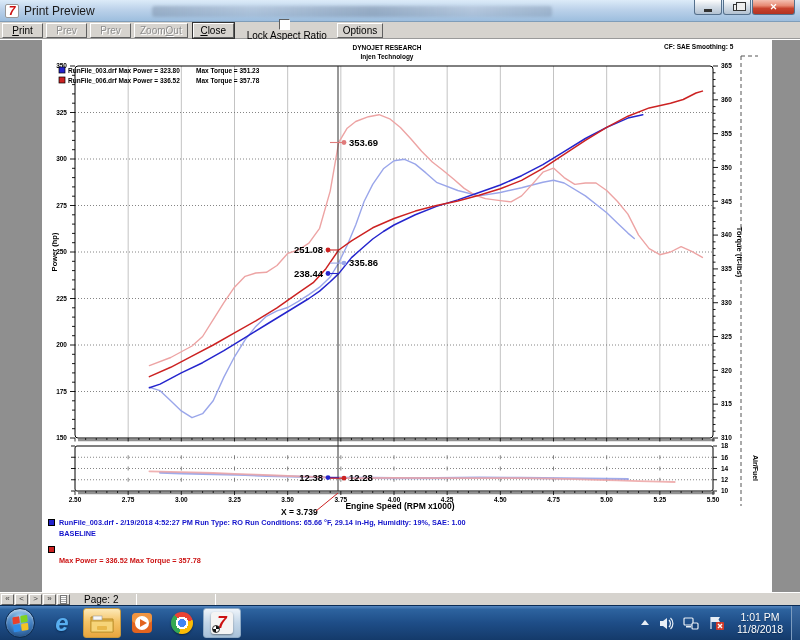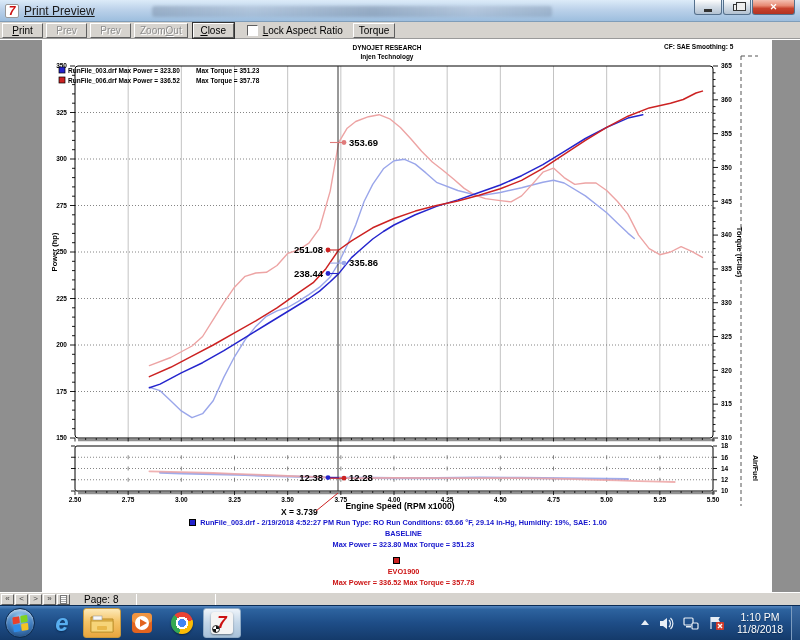--- a/index.html
+++ b/index.html
@@ -4,52 +4,52 @@
 <style>
   html,body{margin:0;padding:0;background:#000;}
   *{box-sizing:border-box;}
   .window{position:relative;width:800px;height:640px;background:#fff;overflow:hidden;font-family:"Liberation Sans",sans-serif;}
   
   .titlebar{position:absolute;top:0;left:0;width:800px;height:22px;
     background:linear-gradient(#dcebf8 0%,#bcd2ea 45%,#9dbede 100%);
     border-bottom:1px solid #7f9db9;display:flex;align-items:center;padding:0 5px;}
   .app-icon{width:14px;height:14px;background:#fff;border:1px solid #999;border-radius:2px;
     color:#cc1111;font-weight:bold;font-style:italic;font-size:12px;line-height:12px;text-align:center;flex:0 0 auto;}
-  .title-text{font-size:12px;color:#1a1a1a;margin-left:5px;white-space:nowrap;text-decoration:underline;}
+  .title-text{font-size:12px;color:#1a1a1a;margin-left:5px;white-space:nowrap;}
   .redacted{position:absolute;left:152px;top:6px;width:400px;height:11px;border-radius:3px;
     background:linear-gradient(90deg,rgba(115,135,160,.45),rgba(150,165,185,.28) 25%,rgba(115,135,160,.5) 55%,rgba(160,172,190,.3) 80%,rgba(120,140,165,.4));
     filter:blur(1.5px);}
   .win-buttons{position:absolute;right:5px;top:0;display:flex;}
   .win-btn{width:28px;height:15px;margin-left:1px;border:1px solid #55708c;border-top:none;border-radius:0 0 3px 3px;
     background:linear-gradient(#fdfdfd,#d7dfe8 45%,#b3c2d2);display:flex;align-items:center;justify-content:center;
     font-size:9px;color:#333;cursor:default;}
   .win-btn.close{width:43px;background:linear-gradient(#f4c0b2,#e78a74 40%,#c8432e 60%,#b33322);color:#fff;font-weight:bold;}
   .glyph-min{width:8px;height:3px;background:#333;margin-top:6px;}
   .glyph-restore{width:8px;height:7px;border:1px solid #333;position:relative;background:#eee;}
   .glyph-restore:before{content:"";position:absolute;left:2px;top:-3px;width:8px;height:7px;border:1px solid #333;background:#eee;}
   
   .toolbar{position:absolute;top:22px;left:0;width:800px;height:17px;background:#d6d3ce;
     border-bottom:1px solid #9a9a9a;display:flex;align-items:center;padding:0 2px;}
   .tb-btn{height:15px;min-width:41px;margin-right:3px;padding:0 5px;font-size:10px;color:#000;
     background:#d6d3ce;border:1px solid;border-color:#ffffff #5f5f5f #5f5f5f #ffffff;
     display:flex;align-items:center;justify-content:center;white-space:nowrap;cursor:default;}
   .tb-btn.default-btn{box-shadow:0 0 0 1px #333;margin-left:2px;}
   .tb-btn.disabled{color:#8e8e8e;text-shadow:1px 1px 0 #fff;}
-  .tb-check{display:flex;align-items:center;margin:0 10px 0 10px;font-size:10px;color:#000;}
+  .tb-check{display:flex;align-items:center;margin:0 10px 0 10px;font-size:10px;color:#000;flex-direction:column;}
   .checkbox{width:11px;height:11px;background:#fff;border:1px solid;border-color:#5f5f5f #ffffff #ffffff #5f5f5f;margin-right:5px;}
   u{text-decoration:underline;}
   
   .workspace{position:absolute;top:40px;left:0;width:800px;height:640px;background:#ffffff;overflow:hidden;}
   .gray-strip{position:absolute;top:0;height:552px;background:#8f8f8f;}
   .gray-strip.left{left:0;width:42px;}
   .gray-strip.right{left:772px;width:28px;}
   #chart-svg{position:absolute;left:0;top:0;font-family:"Liberation Sans",sans-serif;}
   
   .run-info{position:absolute;left:48px;top:477px;width:700px;font-size:7.3px;line-height:11px;font-weight:bold;}
-  .run-line{white-space:nowrap;text-align:center;}
+  .run-line{white-space:nowrap;}
   .run-indent{padding-left:11px;}
   .run-square{display:inline-block;width:7px;height:7px;border:1px solid #000;margin-right:4px;vertical-align:-1px;}
   .run-gap{height:5px;}
   
   .statusbar{position:absolute;top:592px;left:0;width:800px;height:13px;background:#d6d3ce;
     border-top:1px solid #fff;display:flex;align-items:center;font-size:9.5px;color:#000;}
   .nav-btn{width:13px;height:11px;margin-left:1px;background:#d6d3ce;border:1px solid;
     border-color:#ffffff #5f5f5f #5f5f5f #ffffff;display:flex;align-items:center;justify-content:center;
     font-size:8px;line-height:8px;color:#444;cursor:default;}
   .doc-glyph{width:7px;height:9px;background:#fff;border:1px solid #777;
@@ -112,21 +112,21 @@
   <div class="toolbar">
     <div class="tb-btn"><u>P</u>rint</div>
     <div class="tb-btn disabled">Prev</div>
     <div class="tb-btn disabled">Prev</div>
     <div class="tb-btn disabled">Zoom <u>O</u>ut</div>
     <div class="tb-btn default-btn"><u>C</u>lose</div>
     <div class="tb-check">
       <span class="checkbox"></span>
       <span id="check-label"><u>L</u>ock Aspect Ratio</span>
     </div>
-    <div class="tb-btn" id="options-btn">Torque</div>
+    <div class="tb-btn" id="options-btn">Options</div>
   </div>
 
   <div class="workspace">
     <div class="gray-strip left"></div>
     <div class="gray-strip right"></div>
     <svg id="chart-svg" width="800" height="552">
         <line x1="128.16666666666666" y1="26" x2="128.16666666666666" y2="398" stroke="#b4b4b4" stroke-width="0.8"></line>
         <line x1="181.33333333333331" y1="26" x2="181.33333333333331" y2="398" stroke="#b4b4b4" stroke-width="0.8"></line>
         <line x1="234.5" y1="26" x2="234.5" y2="398" stroke="#b4b4b4" stroke-width="0.8"></line>
         <line x1="287.66666666666663" y1="26" x2="287.66666666666663" y2="398" stroke="#b4b4b4" stroke-width="0.8"></line>
@@ -492,37 +492,35 @@
         <text x="400" y="469" font-size="8.5" text-anchor="middle" font-weight="bold" fill="#000">Engine Speed (RPM x1000)</text>
         <text x="281" y="475" font-size="8.5" text-anchor="start" font-weight="bold" fill="#000">X = 3.739</text>
         <line x1="316" y1="471" x2="338" y2="453" stroke="#cc2222" stroke-width="1"></line>
         <line x1="741" y1="16" x2="741" y2="466" stroke="#555" stroke-width="1" stroke-dasharray="4 3"></line>
         <line x1="741" y1="16" x2="758" y2="16" stroke="#555" stroke-width="1" stroke-dasharray="4 3"></line>
       </svg>
 
     <div class="run-info">
       <div class="run-line" style="color: rgb(20, 20, 204);"><span class="run-square" style="background:#2222cc"></span><span>RunFile_003.drf - 2/19/2018 4:52:27 PM  Run Type: RO  Run Conditions: 65.66 °F, 29.14 in-Hg,  Humidity:  19%, SAE: 1.00</span></div>
       <div class="run-line run-indent" style="color: rgb(20, 20, 204);">BASELINE</div>
-      <div class="run-line run-indent" style="color: rgb(20, 20, 204);">Max Power = 323.80  Max Torque = 351.23</div>
       <div class="run-gap"></div>
       <div class="run-line" style="color: rgb(204, 20, 20);"><span class="run-square" style="background:#cc2222"></span></div>
-      <div class="run-line run-indent" style="color: rgb(204, 20, 20);">EVO1900</div>
       <div class="run-line run-indent" style="color: rgb(204, 20, 20);">Max Power = 336.52  Max Torque = 357.78</div>
     </div>
   </div>
 
   <div class="statusbar">
     <div class="nav-btn">«</div>
     <div class="nav-btn">&lt;</div>
     <div class="nav-btn">&gt;</div>
     <div class="nav-btn">»</div>
     <div class="nav-btn">
         <span class="doc-glyph"></span>
       </div>
-    <span class="page-label">Page: 8</span>
+    <span class="page-label">Page: 2</span>
     <div class="status-sep" style="margin-left:18px"></div>
     <div class="status-sep" style="margin-left:72px"></div>
   </div>
 
   <div class="taskbar">
     <div class="start-orb">
       <div class="orb-flag">
         <div class="of-r"></div>
           <div class="of-g"></div>
           <div class="of-b"></div>
@@ -568,20 +566,20 @@
         <rect x="3" y="9" width="5" height="1.5" fill="#e8eef5"></rect>
         <rect x="9" y="6" width="6" height="6" rx="1" fill="#16427a" stroke="#e8eef5" stroke-width="1.2"></rect>
       </svg>
       <svg width="16" height="14" viewBox="0 0 16 14">
         <path d="M3 1 L3 13" stroke="#e8eef5" stroke-width="1.2"></path>
         <path d="M3 1 L12 1 L10.5 3.5 L12 6 L3 6 Z" fill="#e8eef5"></path>
         <rect x="8" y="6" width="8" height="8" rx="1" fill="#d03a2a"></rect>
         <path d="M10 8 L14 12 M14 8 L10 12" stroke="#fff" stroke-width="1.4"></path>
       </svg>
       <div class="clock">
-        <div>1:10 PM</div>
+        <div>1:01 PM</div>
         <div>11/8/2018</div>
       </div>
     </div>
     <div class="show-desktop"></div>
   </div>
 
 </div>
 
 </body></html>

